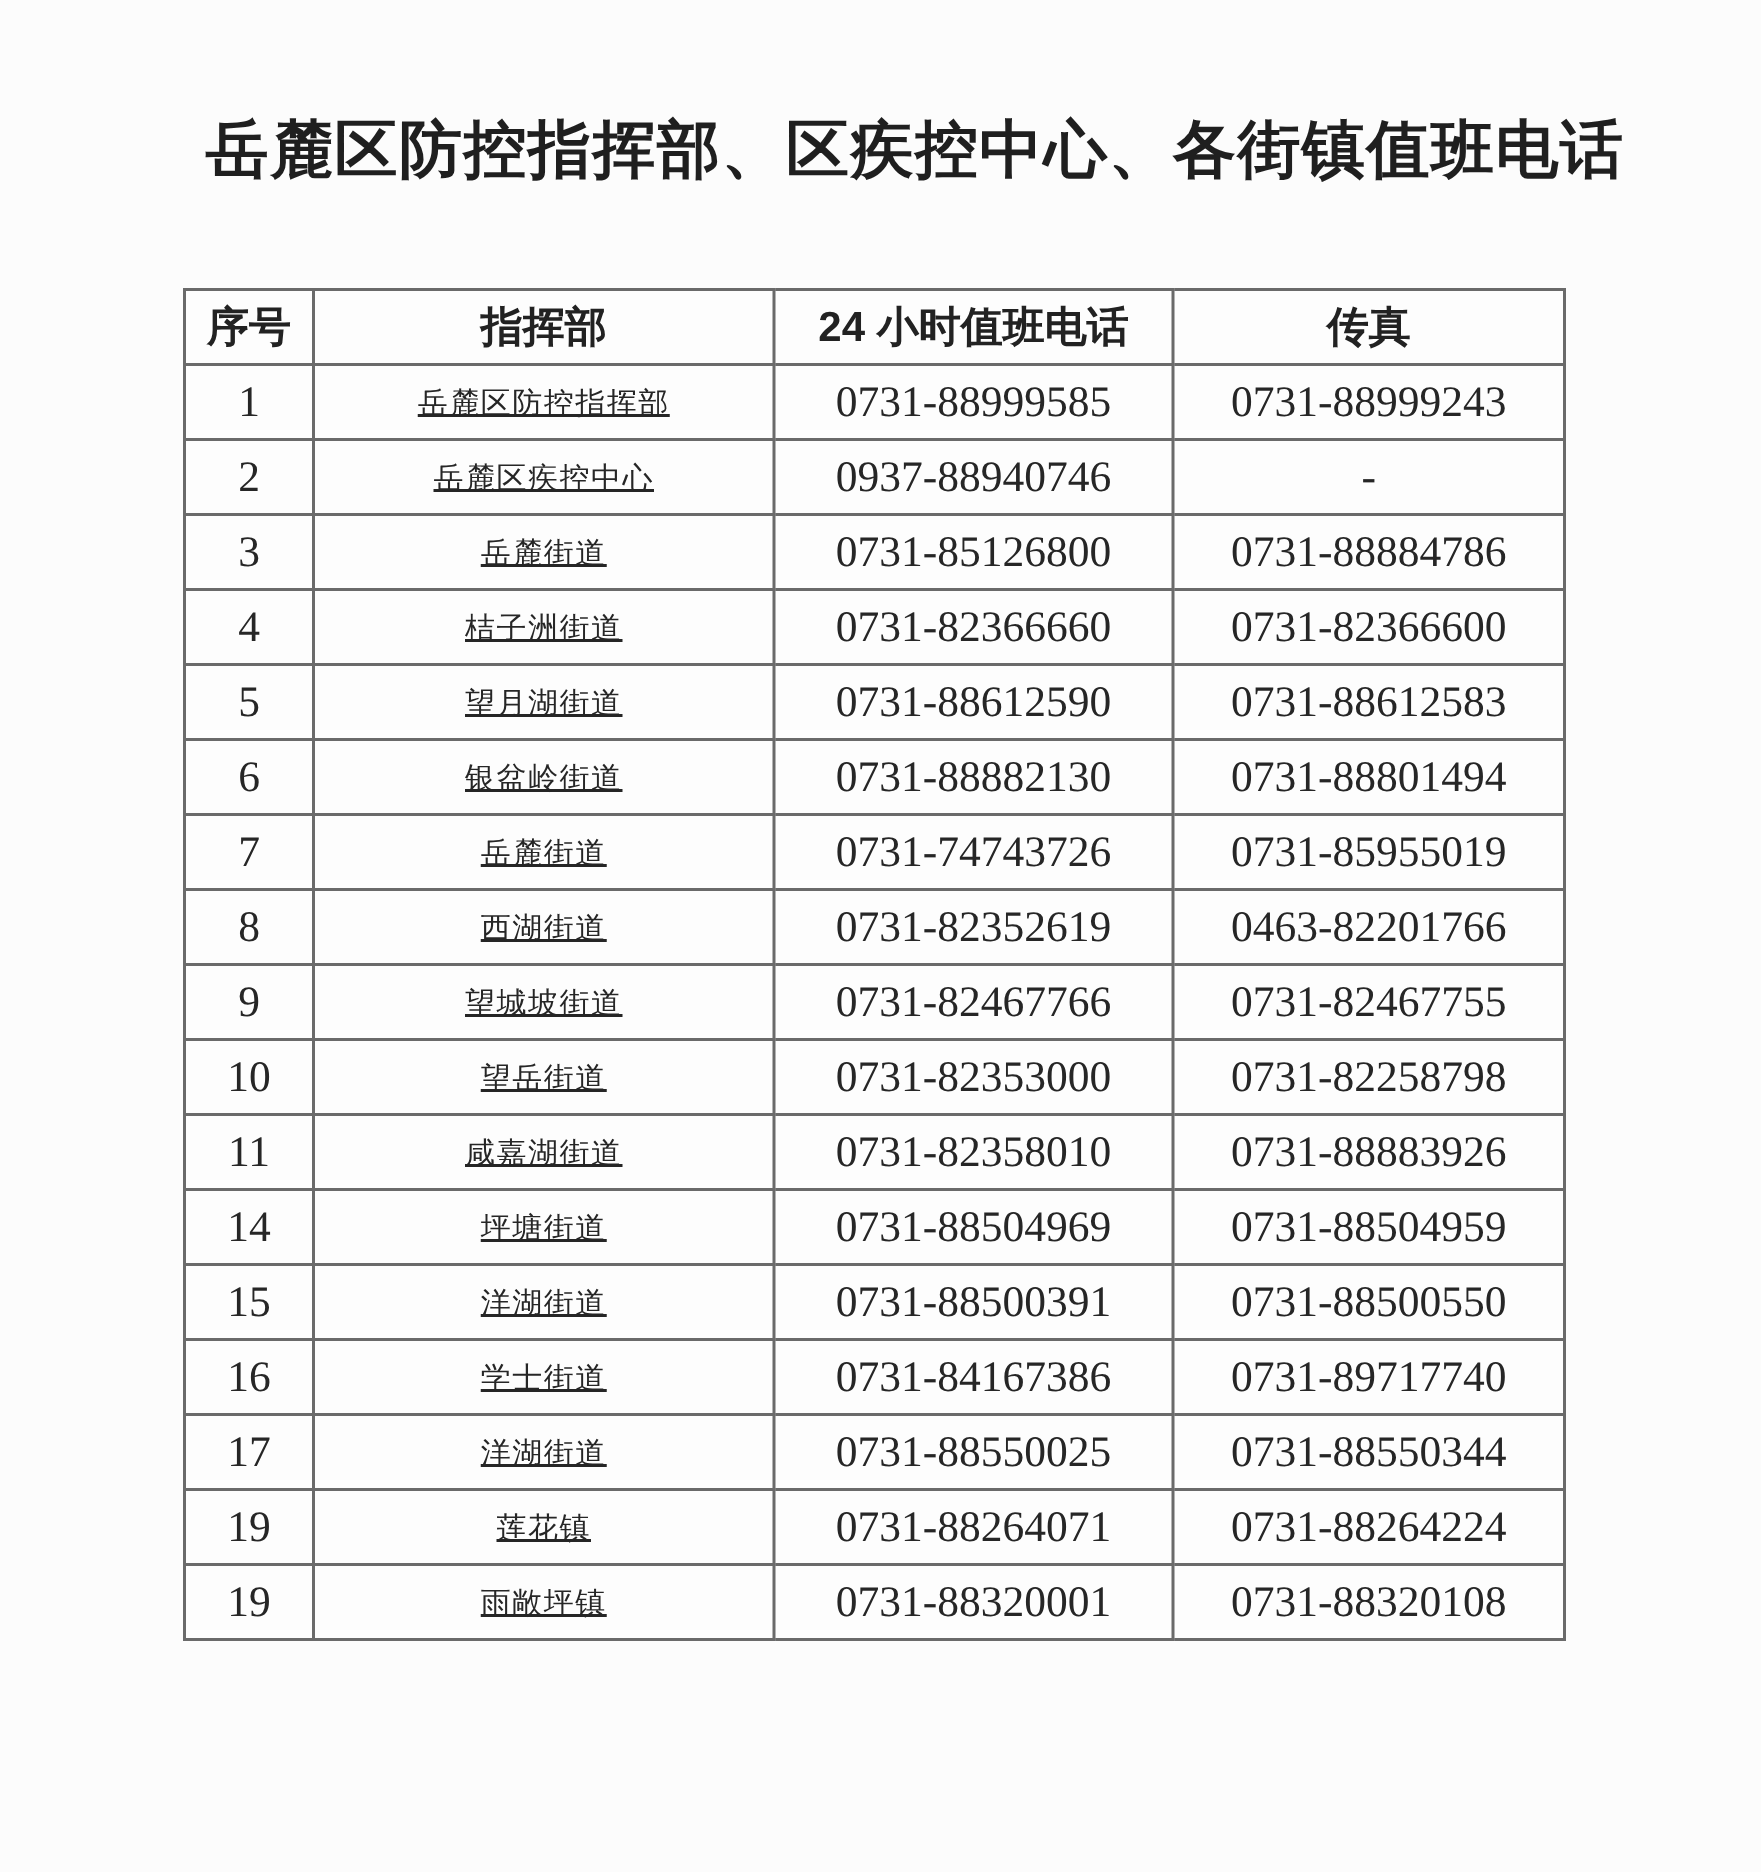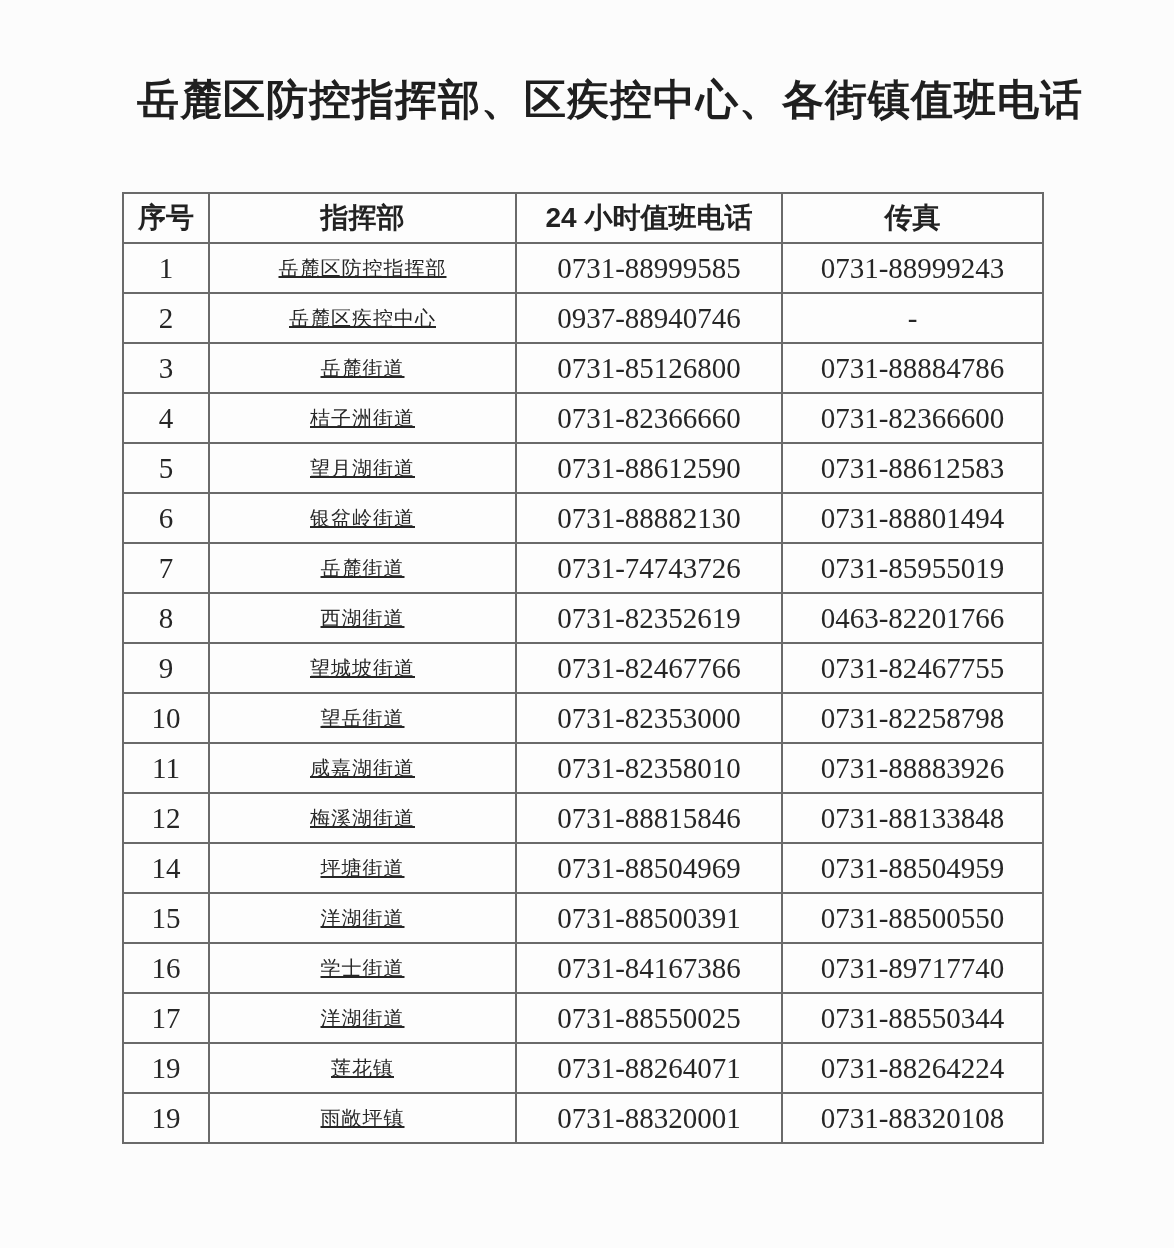--- a/index.html
+++ b/index.html
@@ -150,26 +150,20 @@
         <td class="phone-cell">0731-82353000</td>
         <td class="fax-cell">0731-82258798</td>
       </tr>
       <tr>
         <td class="index-cell">11</td>
         <td class="dept-cell">咸嘉湖街道</td>
         <td class="phone-cell">0731-82358010</td>
         <td class="fax-cell">0731-88883926</td>
       </tr>
       <tr>
-        <td class="index-cell">12</td>
-        <td class="dept-cell">梅溪湖街道</td>
-        <td class="phone-cell">0731-88815846</td>
-        <td class="fax-cell">0731-88133848</td>
-      </tr>
-      <tr>
         <td class="index-cell">14</td>
         <td class="dept-cell">坪塘街道</td>
         <td class="phone-cell">0731-88504969</td>
         <td class="fax-cell">0731-88504959</td>
       </tr>
       <tr>
         <td class="index-cell">15</td>
         <td class="dept-cell">洋湖街道</td>
         <td class="phone-cell">0731-88500391</td>
         <td class="fax-cell">0731-88500550</td>

